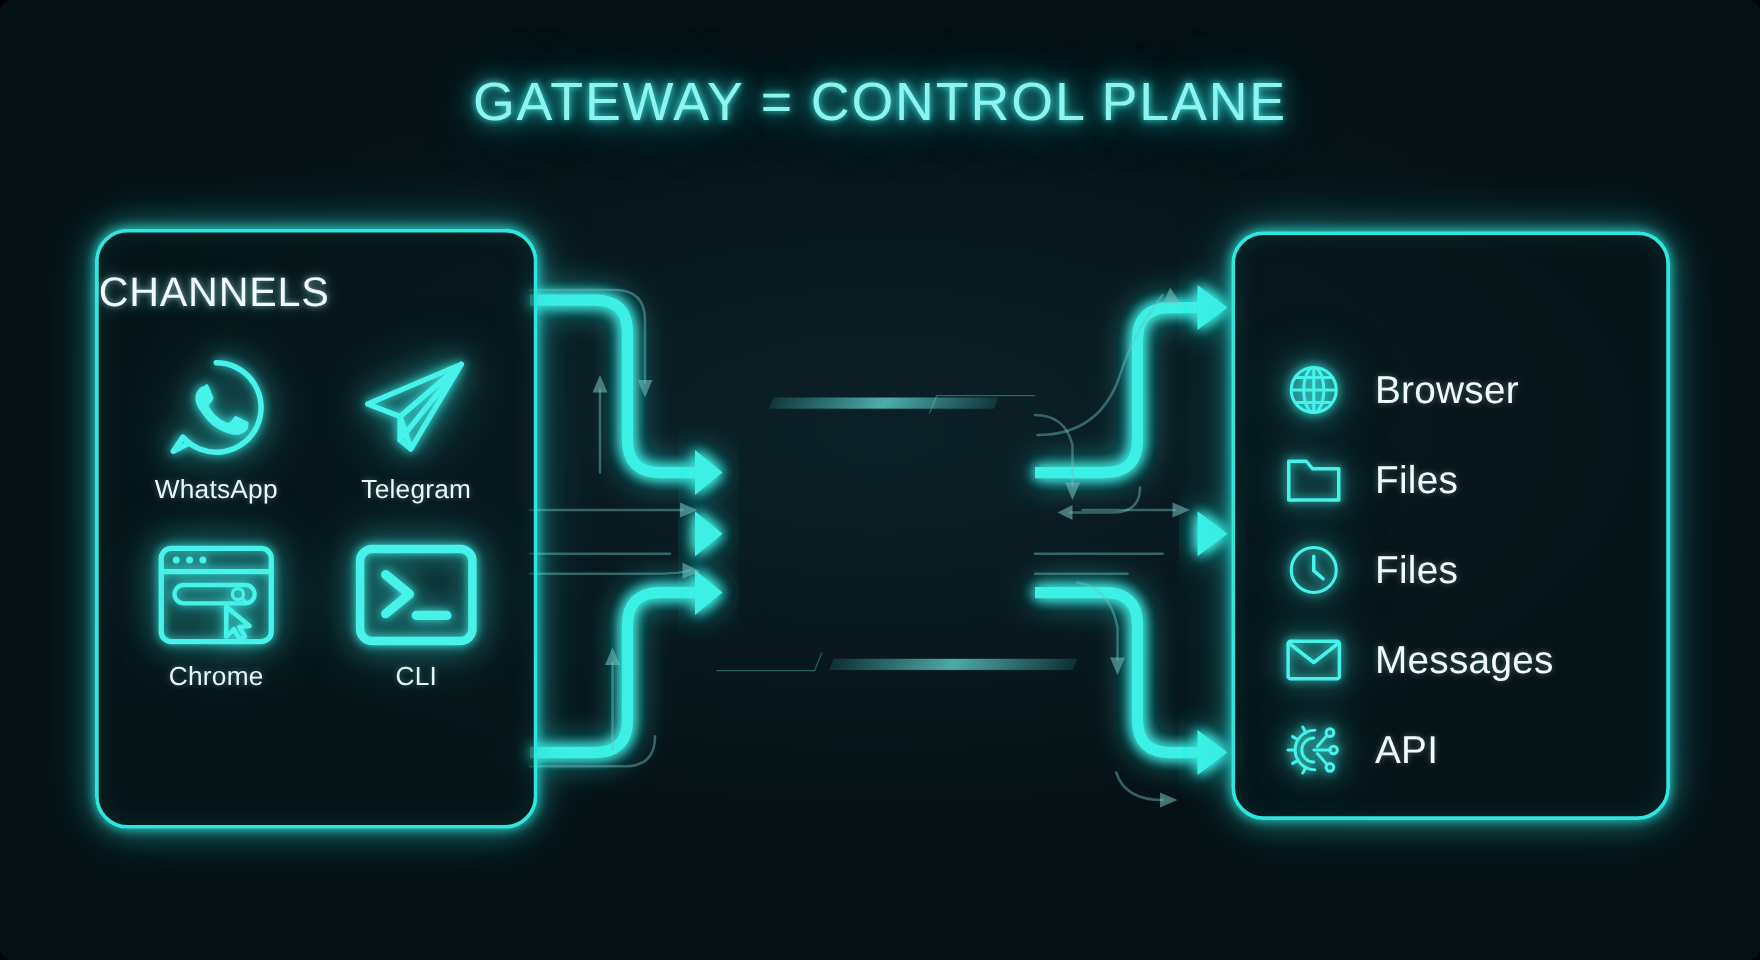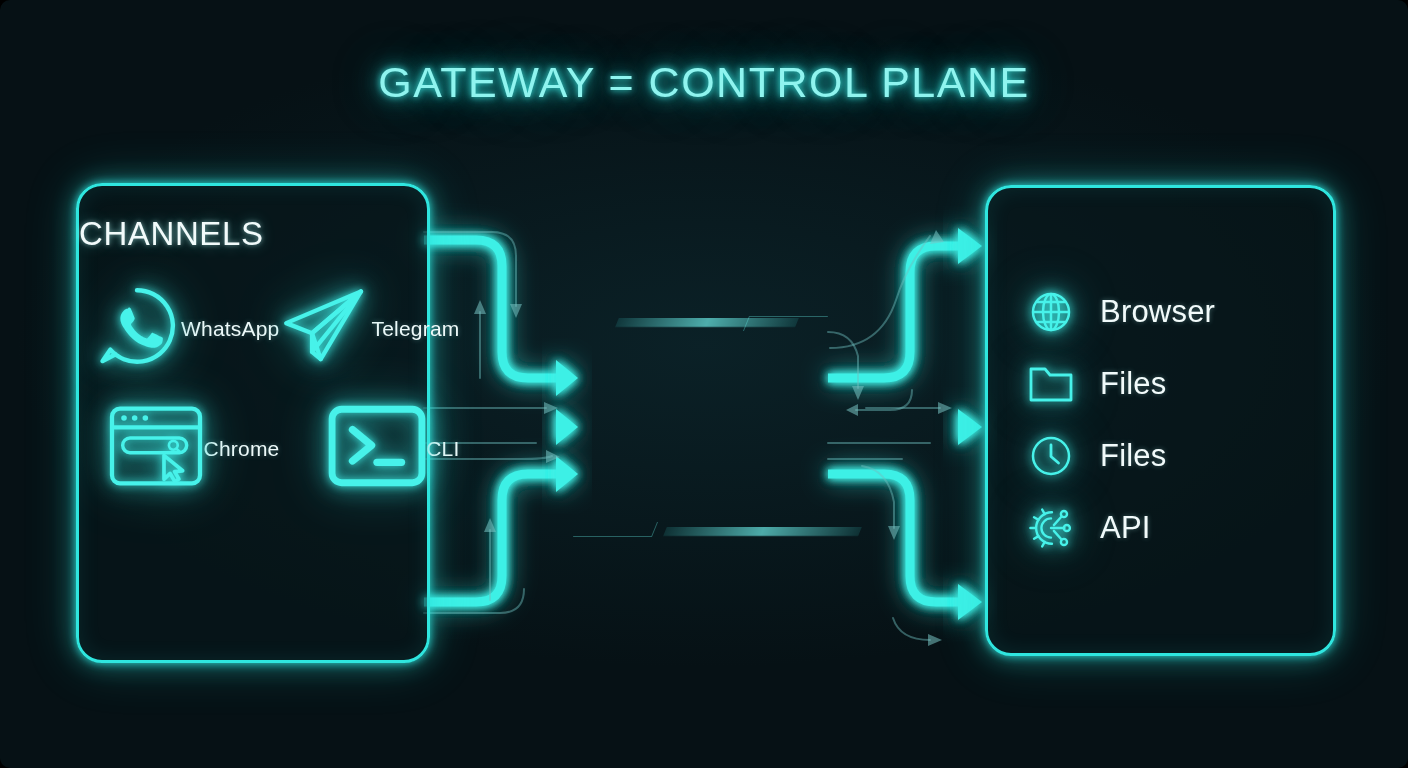--- a/index.html
+++ b/index.html
@@ -97,20 +97,21 @@
     top: 92px;
     left: 14px;
     width: 320px;
     display: grid;
     grid-template-columns: 1fr 1fr;
     grid-template-rows: 1fr 1fr;
     row-gap: 24px;
   }
   .channel-cell {
     display: flex;
+    flex-direction: column;
     align-items: center;
     justify-content: flex-end;
   }
   .channel-icon {
     height: 96px;
     display: flex;
     align-items: center;
     justify-content: center;
     filter:
       drop-shadow(0 0 4px rgba(63,237,230,0.95))
@@ -436,20 +437,29 @@
       <div class="tool-row">
         <div class="tool-icon">
           <svg width="44" height="44" viewBox="0 0 44 44" xmlns="http://www.w3.org/2000/svg">
             <circle cx="22" cy="22" r="18" fill="none" stroke="#47f2ea" stroke-width="2.5"></circle>
             <path d="M22 11 L22 22.5 L29.5 29" fill="none" stroke="#47f2ea" stroke-width="2.8" stroke-linecap="round" stroke-linejoin="round"></path>
           </svg>
         </div>
         <div class="tool-label">Files</div>
       </div>
 
+      <div class="tool-row">
+        <div class="tool-icon">
+          <svg width="46" height="36" viewBox="0 0 46 36" xmlns="http://www.w3.org/2000/svg">
+            <rect x="2.5" y="3" width="41" height="30" rx="2" ry="2" fill="none" stroke="#47f2ea" stroke-width="2.8"></rect>
+            <path d="M2.5 4 L23 20 L43.5 4" fill="none" stroke="#47f2ea" stroke-width="2.8" stroke-linejoin="round"></path>
+          </svg>
+        </div>
+        <div class="tool-label">Messages</div>
+      </div>
 
       <div class="tool-row">
         <div class="tool-icon">
           <svg width="46" height="46" viewBox="0 0 48 48" xmlns="http://www.w3.org/2000/svg">
             <g fill="none" stroke="#47f2ea" stroke-width="2.5" stroke-linecap="round" stroke-linejoin="round">
 
               <path d="M25 7.5 A16.5 16.5 0 1 0 25 40.5"></path>
               <path d="M24 14 A10 10 0 1 0 24 34"></path>
 
               <line x1="8" y1="24" x2="2.5" y2="24"></line>

